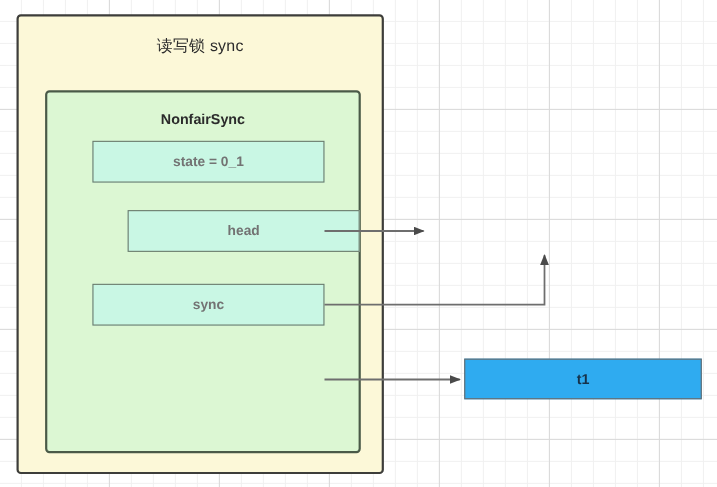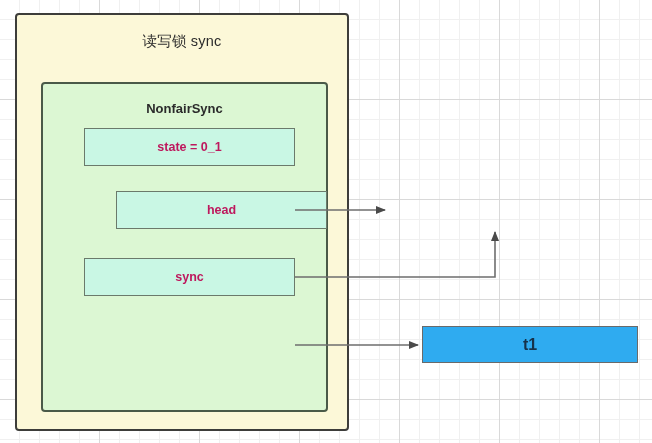--- a/index.html
+++ b/index.html
@@ -70,21 +70,21 @@
     margin-top: 17px;
     font-size: 13px;
     font-weight: bold;
     color: #2b2b2b;
   }
   .field {
     background: #c9f7e4;
     border: 1.5px solid #6b7a6b;
     font-size: 12.5px;
     font-weight: bold;
-    color: #be185d;
+    color: #737373;
     left: 84px;
     width: 211px;
     height: 38px;
   }
   .field.state  { top: 128px; }
   .field.head   { top: 191px; margin-left: 32px; }
   .field.tail   { top: 258px; }
   .field.owner  { top: 327px; }
 
   .null-box {
@@ -98,21 +98,21 @@
     font-weight: bold;
     color: #2b2b2b;
   }
   .t1-box {
     left: 422px;
     top: 326px;
     width: 216px;
     height: 37px;
     background: #2fabf0;
     border: 1.5px solid #6a6a6a;
-    font-size: 16px;
+    font-size: 13px;
     font-weight: bold;
     color: #16324a;
   }
   svg.connectors {
     position: absolute;
     left: 0;
     top: 0;
     width: 652px;
     height: 443px;
     pointer-events: none;

